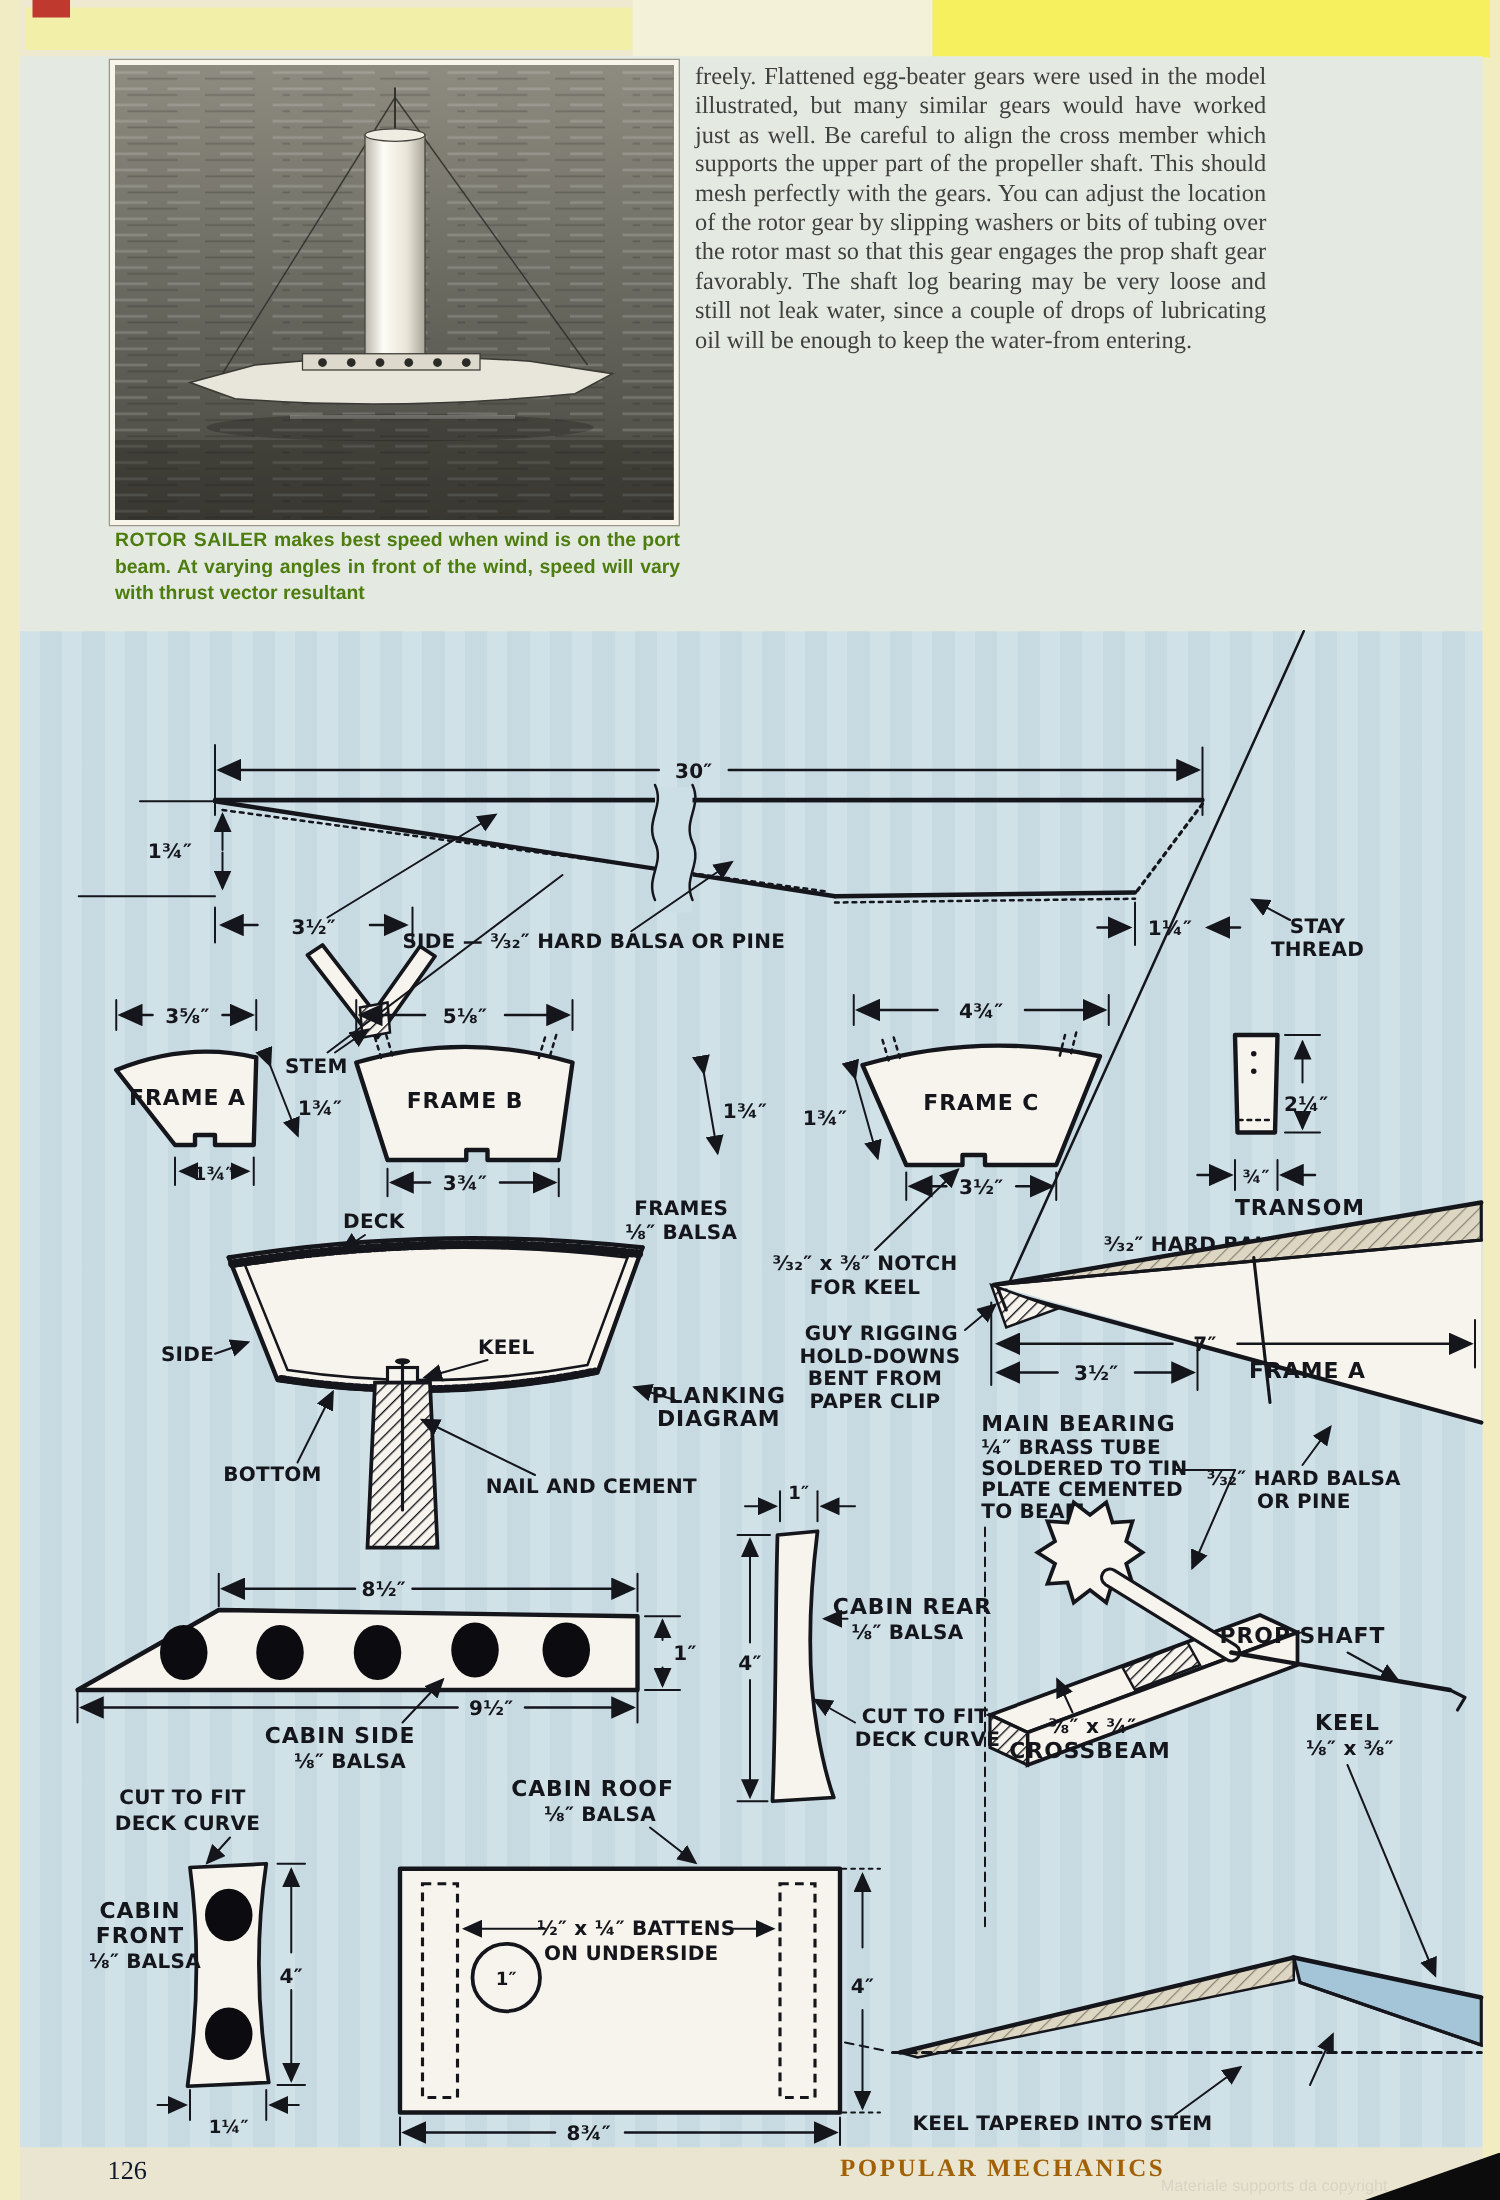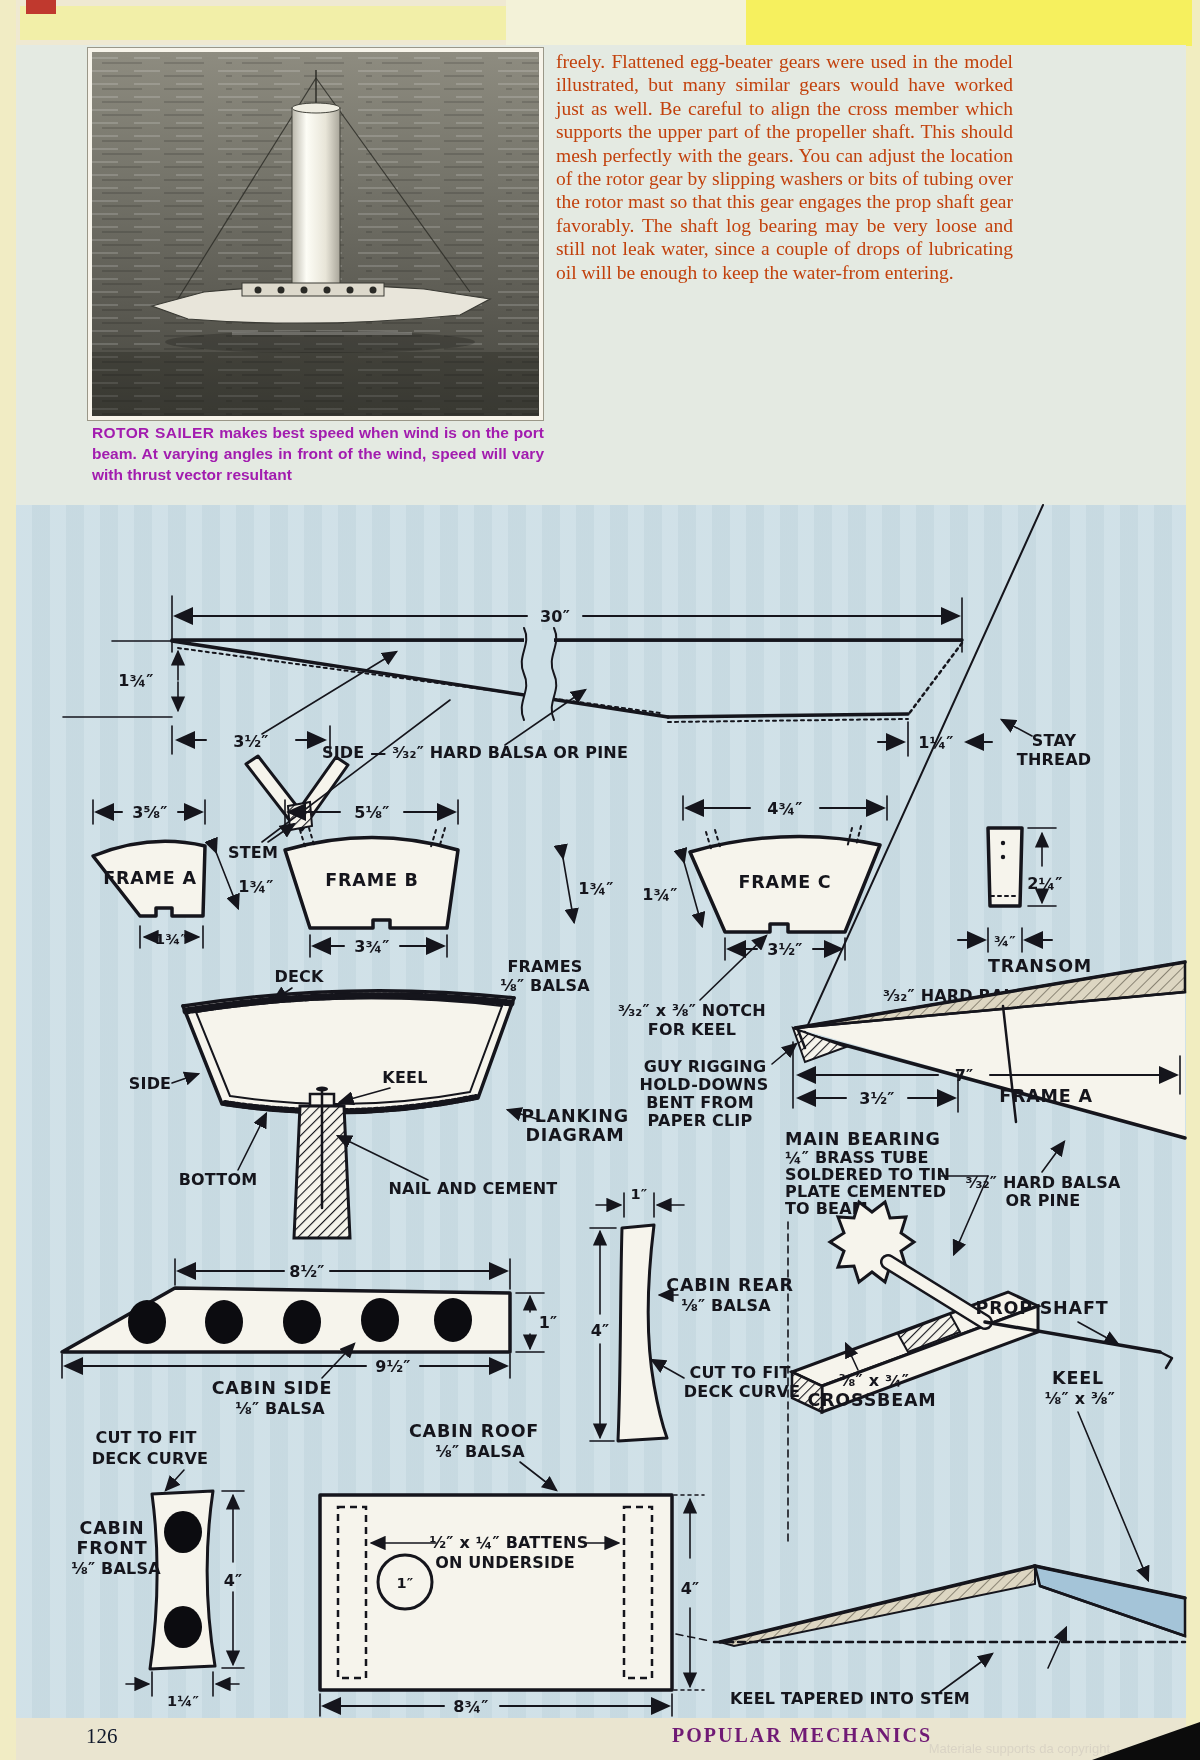--- a/index.html
+++ b/index.html
@@ -12,32 +12,32 @@
   .band-b{position:absolute;left:746px;top:0;width:446px;height:46px;background:#f6f05e;}
   .red-mark{position:absolute;left:26px;top:0;width:30px;height:14px;background:#c0392e;}
   .zone-top{position:absolute;left:16px;top:45px;width:1170px;height:460px;background:#e4eae2;}
   .zone-diagram{position:absolute;left:16px;top:505px;width:1170px;height:1213px;background:#cddfe6;}
   .zone-diagram .streaks{position:absolute;inset:0;
      background:repeating-linear-gradient(90deg,rgba(255,255,255,.07) 0 16px,rgba(60,90,110,.04) 16px 34px);}
   .zone-footer{position:absolute;left:16px;top:1718px;width:1170px;height:42px;background:#eae5d0;}
   .photo{position:absolute;left:88px;top:48px;width:447px;height:364px;background:#6b6b61;
          border:4px solid #f7f4ea;box-shadow:0 0 0 1px #9a9788;box-sizing:content-box;}
   .caption{position:absolute;left:92px;top:422px;width:452px;margin:0;
-           font:700 15.5px/21px "Liberation Sans",sans-serif;color:#a21caf;text-align:justify;}
+           font:700 15.5px/21px "Liberation Sans",sans-serif;color:#4d7c0f;text-align:justify;}
   .caption strong{font-weight:700;letter-spacing:.4px;}
-  .article{position:absolute;left:556px;top:50px;width:457px;color:#c2410c;
+  .article{position:absolute;left:556px;top:50px;width:457px;color:#404040;
            font-family:"Liberation Serif","DejaVu Serif",serif;}
   .article p{margin:0;font-size:19.5px;line-height:23.4px;text-align:justify;}
   .article p.p2 span.txt{ }
   .article p.p2{margin-top:0;}
   .article .indent{display:inline-block;width:18px;}
   .stars{font-family:"DejaVu Sans",sans-serif;letter-spacing:6px;padding-left:30px;font-size:17px;}
   .pagenum{position:absolute;left:86px;top:1724px;font:400 21px "Liberation Serif",serif;color:#0f172a;}
   .mag{position:absolute;left:672px;top:1724px;font:700 20px "Liberation Serif",serif;
-       letter-spacing:2px;color:#701a75;}
+       letter-spacing:2px;color:#a16207;}
   .black-corner{position:absolute;left:1092px;top:1722px;width:108px;height:38px;
        clip-path:polygon(100% 0,100% 100%,0 100%);background:#0c0c0c;}
   .watermark{position:absolute;left:878px;top:1741px;width:232px;text-align:right;
        font:400 13px "Liberation Sans",sans-serif;color:#d8d2c4;opacity:.9;}
   svg.diagram{position:absolute;left:0;top:0;width:1200px;height:1760px;}
   svg.diagram .ln{fill:none;stroke:#15151c;stroke-width:2;stroke-linecap:round;stroke-linejoin:round;}
   svg.diagram .w3{stroke-width:3.5;} svg.diagram .w25{stroke-width:2.5;}
   svg.diagram .w15{stroke-width:1.6;} svg.diagram .dsh{stroke-dasharray:7 5;}
   svg.diagram .dsh2{stroke-dasharray:3 4;}
   svg.diagram .wh{fill:#f6f4ec;stroke:#15151c;stroke-width:3.5;stroke-linejoin:round;}

